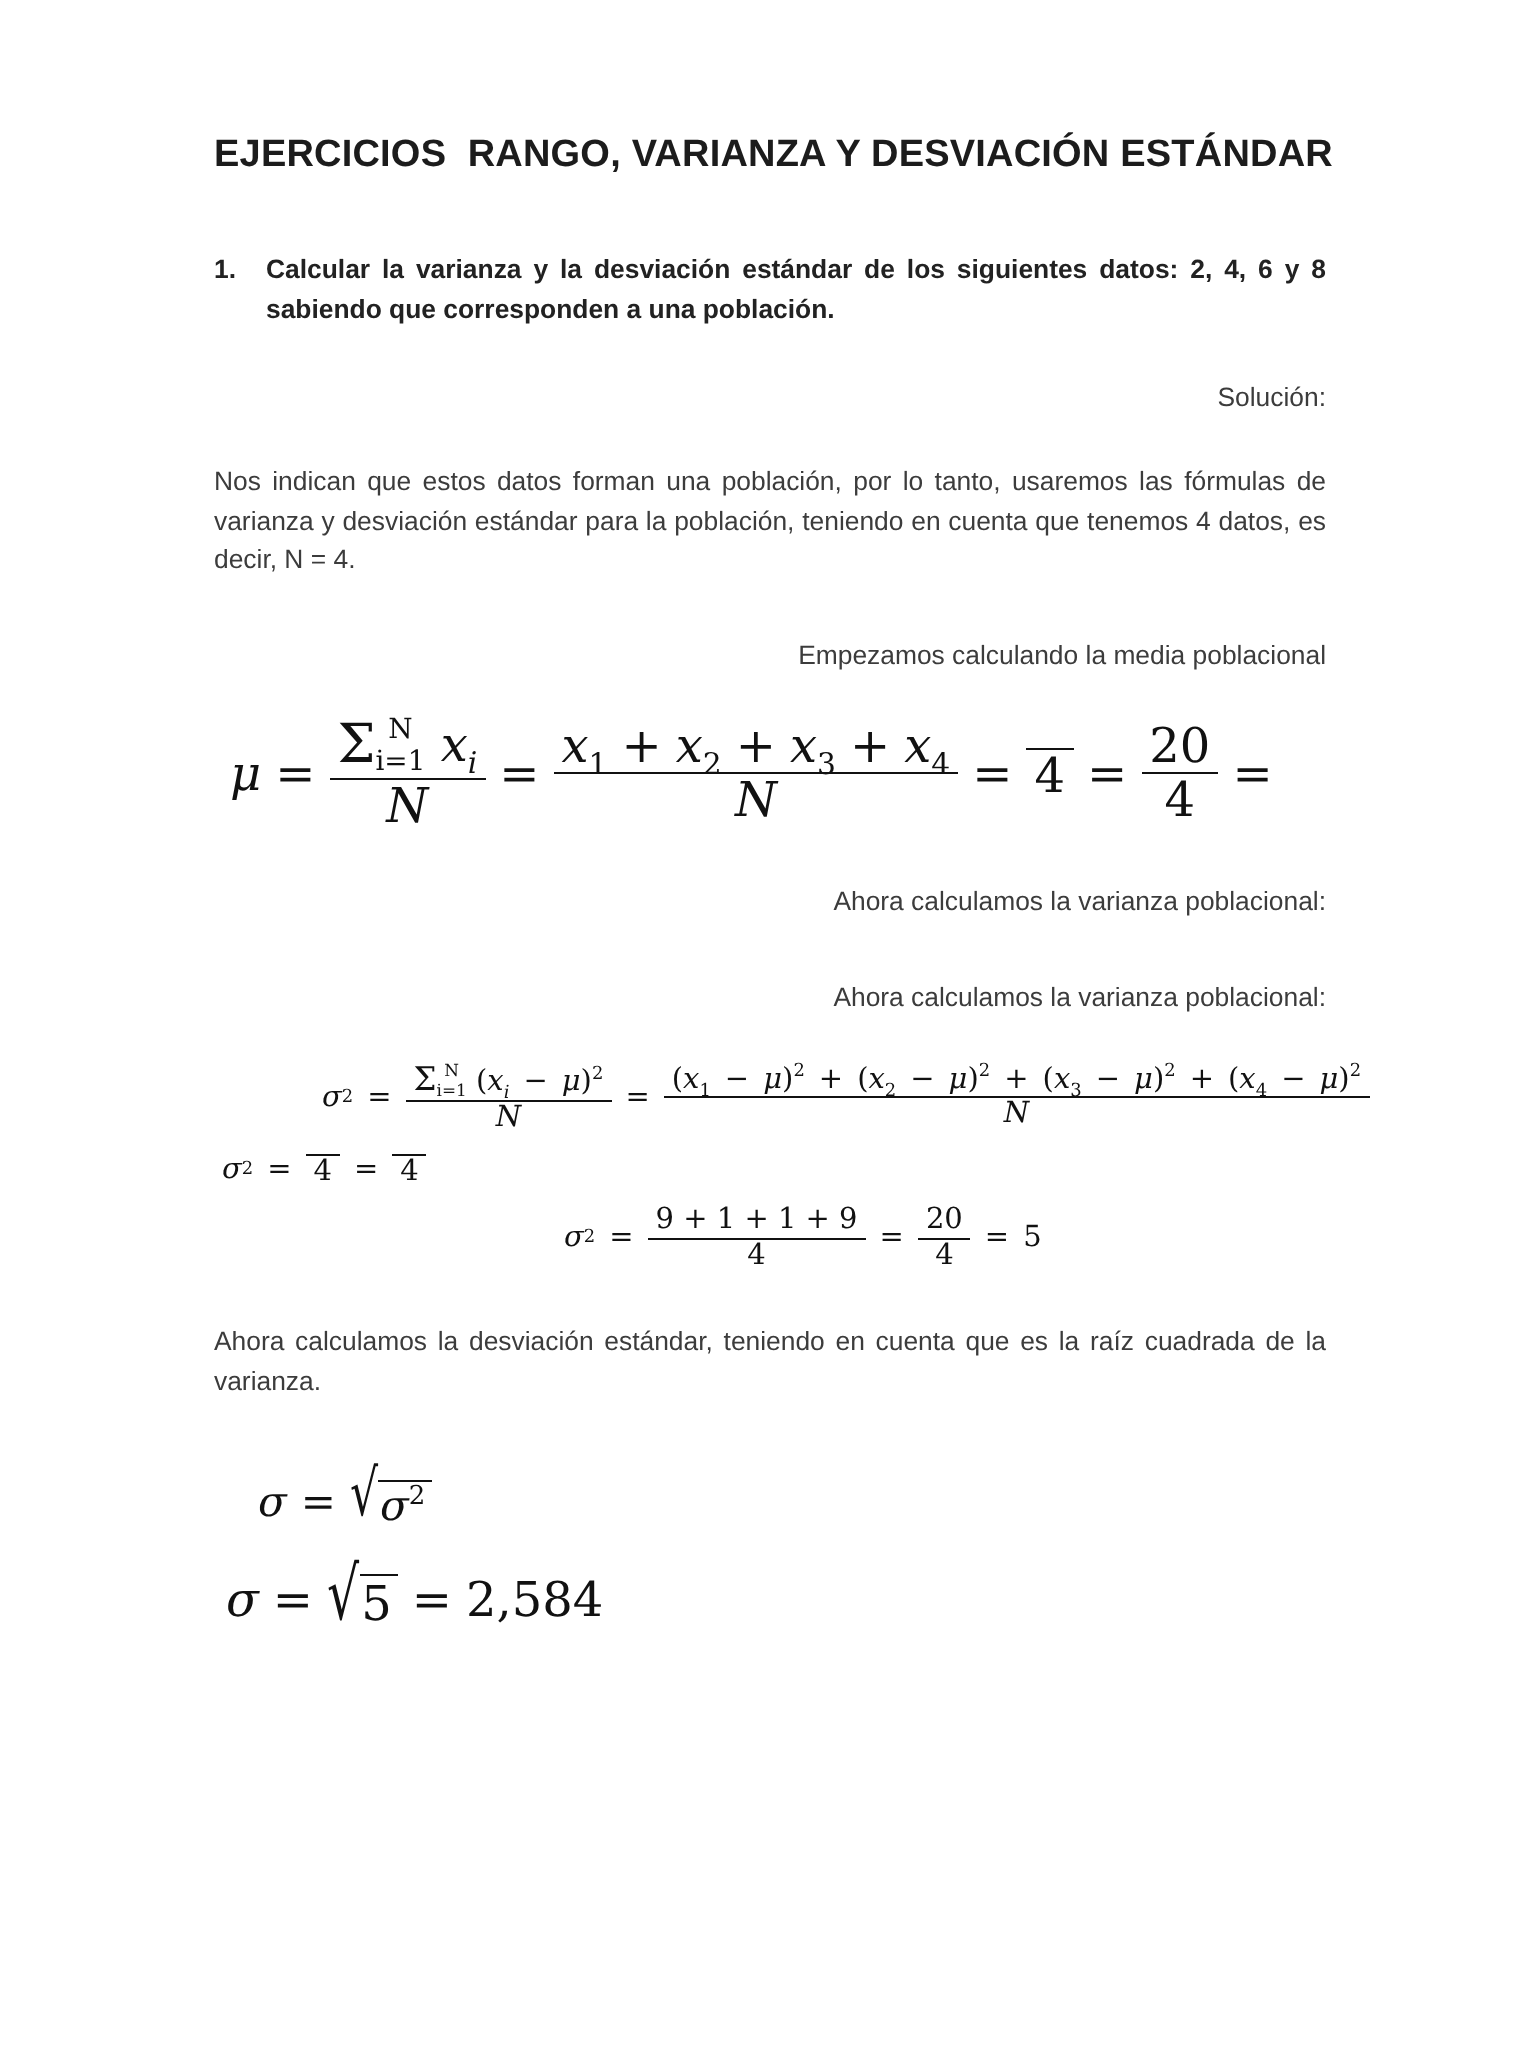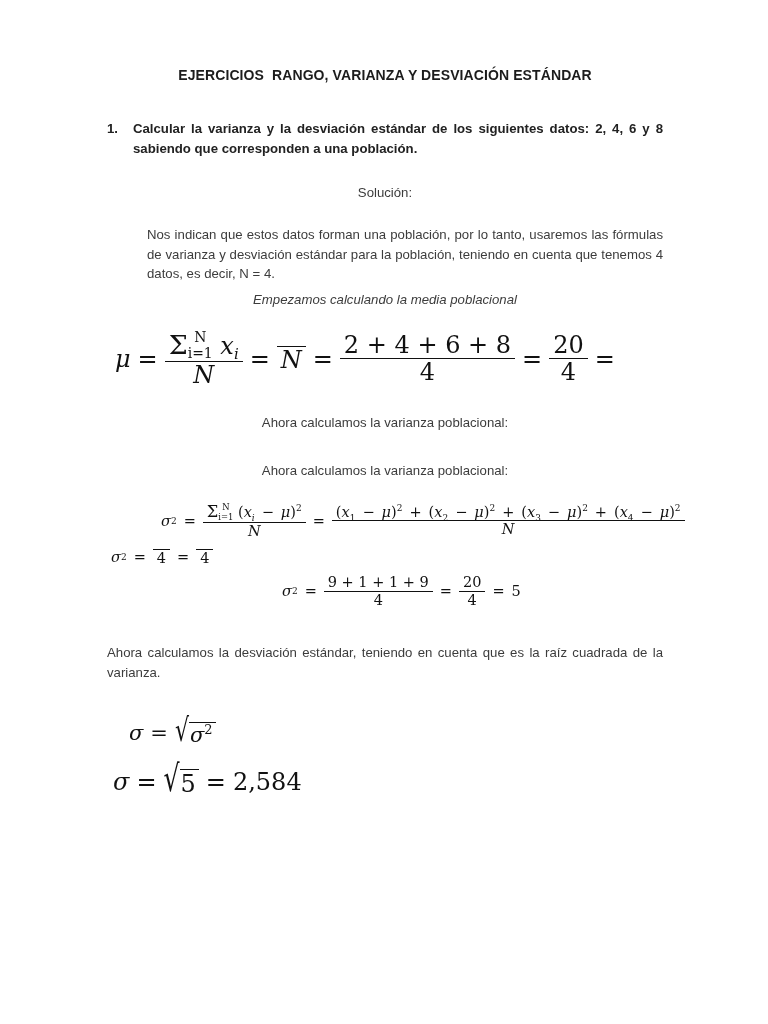--- a/index.html
+++ b/index.html
@@ -26,22 +26,22 @@
 
   .content {
     position: absolute;
     left: 107px;
     top: 0;
     width: 556px;
   }
 
   
   .doc-title {
-    text-align: center;
-    font-size: 14px;
+    text-align: left;
+    font-size: 19px;
     font-weight: bold;
     color: #1c1c1c;
     letter-spacing: 0.1px;
     margin-top: 67px;
     white-space: pre;
   }
 
   
   .numbered-item {
     margin-top: 36px;
@@ -61,29 +61,29 @@
     text-align: justify;
   }
 
   
   .para {
     font-size: 13.2px;
     color: #3c3c3c;
     line-height: 1.5;
     text-align: justify;
   }
-  .para.left { text-align: center; }
+  .para.left { text-align: right; }
 
   .gap-solucion { margin-top: 25px; }
-  .gap-nos      { margin-top: 22px; margin-left: 40px; }
-  .gap-empez    { margin-top: 6px; font-style: italic; }
+  .gap-nos      { margin-top: 22px; }
+  .gap-empez    { margin-top: 28px; }
   .gap-ahora1   { margin-top: 26px; }
   .gap-ahora2   { margin-top: 28px; }
   .gap-valor    { margin-top: 26px; }
-  .gap-ahora3   { margin-top: 36px; }
+  .gap-ahora3   { margin-top: 26px; }
 
   
   .math {
     font-family: "DejaVu Serif", "Liberation Serif", serif;
     color: #111;
     line-height: 1;
   }
   .math .it { font-style: italic; }
   .math .up { font-style: normal; }
 
@@ -220,27 +220,29 @@
             </span>
           </span>
           <span class="it">x</span><sub class="sm it">i</sub>
         </span>
         <span class="den it">N</span>
       </span>
 
       <span class="op">=</span>
 
       <span class="frac">
+        <span class="num">
+          <span class="it">x</span><sub class="sm">1</sub><span class="op">+</span><span class="it">x</span><sub class="sm">2</sub><span class="op">+</span><span class="it">x</span><sub class="sm">3</sub><span class="op">+</span><span class="it">x</span><sub class="sm">4</sub>
+        </span>
         <span class="den it">N</span>
       </span>
 
       <span class="op">=</span>
 
       <span class="frac">
-        <span class="num up">2 + 4 + 6 + 8</span>
         <span class="den up">4</span>
       </span>
 
       <span class="op">=</span>
 
       <span class="frac">
         <span class="num up">20</span>
         <span class="den up">4</span>
       </span>
 

